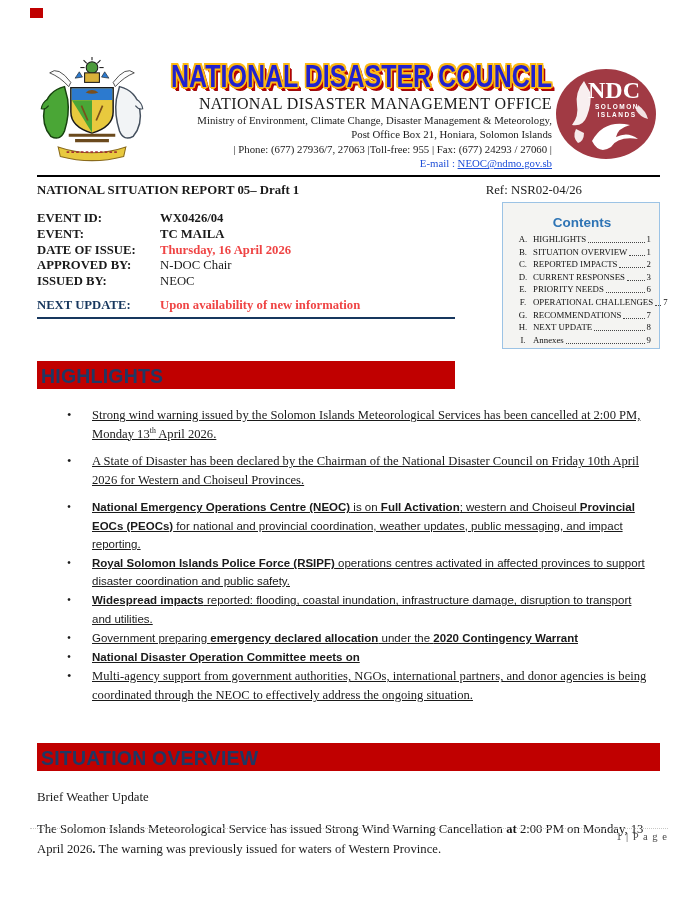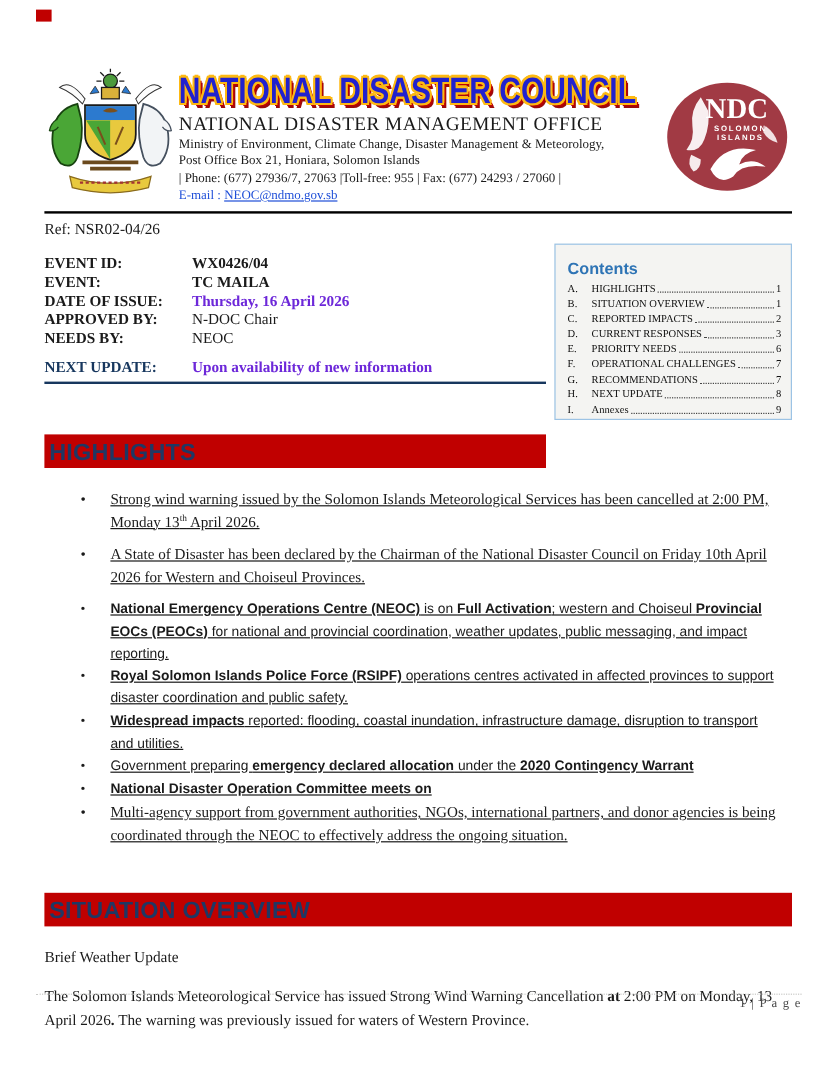--- a/index.html
+++ b/index.html
@@ -8,21 +8,21 @@
     position:relative; width:696px; height:901px; background:#fff;
     font-family:"Liberation Serif", serif; color:#1a1a1a; overflow:hidden;
   }
   .corner-mark { position:absolute; left:30px; top:8px; width:13px; height:10px; background:#C00000; }
   .content { position:absolute; left:37px; top:0; width:623px; }
 
   
   .header { display:flex; margin-top:57px; align-items:flex-start; }
   .logo-left { width:112px; flex:0 0 112px; }
   .logo-right { width:108px; flex:0 0 108px; display:flex; justify-content:center; padding-top:10px; }
-  .header-center { flex:1; text-align:left; padding-top:3px; }
+  .header-center { flex:1; text-align:right; padding-top:3px; }
   .wordart {
     font-family:"Liberation Sans", sans-serif; font-weight:800; font-size:25px;
     letter-spacing:0px; color:#2121CE; white-space:nowrap;
     transform:scaleY(1.22); transform-origin:50% 20%;
     text-shadow:
       -1.4px -1.4px 0 #FDB913, 1.4px -1.4px 0 #FDB913, -1.4px 1.4px 0 #FDB913, 1.4px 1.4px 0 #FDB913,
       0 -1.6px 0 #FDB913, 0 1.6px 0 #FDB913, -1.6px 0 0 #FDB913, 1.6px 0 0 #FDB913,
       2.6px 2.6px 0 #C00000, 3.4px 3.4px 0 #9d0b0b;
     margin-bottom:6px;
   }
@@ -39,25 +39,25 @@
   .report-ref { margin-right:78px; }
 
   
   .details { position:relative; margin-top:13px; min-height:134px; }
   .evt-rows { width:418px; padding-bottom:3px; border-bottom:2.6px solid #17375E; }
   .evt-row { display:flex; font-size:12.7px; line-height:15.8px; }
   .evt-row.spaced { margin-top:8px; }
   .evt-label { width:123px; font-weight:700; }
   .evt-label.l-navy { color:#17375E; }
   .evt-value.v-bold { font-weight:700; }
-  .evt-value.v-bold-red { font-weight:700; color:#6d28d9; }
+  .evt-value.v-bold-red { font-weight:700; color:#ef4444; }
 
   .toc {
-    position:absolute; top:-9px; right:0; width:198px; height:147px;
-    background:#f4f4f2; border:1.6px solid #9CC3E5; padding:12px 8px 24px 10px;
+    position:absolute; top:-9px; right:0; width:158px; height:147px;
+    background:#f4f4f2; border:1.6px solid #9CC3E5; padding:12px 8px 24px 10px;text-align:center;
   }
   .toc-title { font-family:"Liberation Sans", sans-serif; font-weight:700; font-size:13.5px; color:#2E74B5; margin-bottom:3px; }
   .toc-row { display:flex; align-items:flex-end; font-size:8.8px; line-height:12.6px; color:#111; }
   .toc-letter { width:20px; flex:0 0 20px; }
   .toc-item-title { white-space:nowrap; }
   .toc-dots { flex:1; border-bottom:1.3px dotted #444; margin:0 2px 2.5px 2px; min-width:6px; }
   .toc-page { flex:0 0 auto; }
 
   
   .banner {
@@ -156,20 +156,21 @@
           <text x="63" y="50" text-anchor="middle" font-family="Liberation Sans, sans-serif" font-weight="700" font-size="6.5" letter-spacing="1.5" fill="#ffffff">ISLANDS</text>
           <path d="M38,74 q12,-22 38,-16 q-12,3 -14,12 q12,-6 22,2 q-20,-3 -27,8 q-12,8 -19,-6 Z" fill="#ffffff"></path>
           <path d="M84,38 q8,6 10,14 q-8,-2 -12,-9 Z" fill="#ffffff" opacity="0.85"></path>
         </svg>
       </div>
     </header>
 
     <div class="header-rule"></div>
 
     <div class="title-row">
+      <span class="report-title">NATIONAL SITUATION REPORT 05– Draft 1</span>
       <span class="report-ref">Ref: NSR02-04/26</span>
     </div>
 
     <section class="details">
       <div class="evt-rows">
           <div class="evt-row">
             <span class="evt-label l-black">EVENT ID:</span>
             <span class="evt-value v-bold">WX0426/04</span>
           </div>
           <div class="evt-row">
@@ -178,21 +179,21 @@
           </div>
           <div class="evt-row">
             <span class="evt-label l-black">DATE OF ISSUE:</span>
             <span class="evt-value v-bold-red">Thursday, 16 April 2026</span>
           </div>
           <div class="evt-row">
             <span class="evt-label l-black">APPROVED BY:</span>
             <span class="evt-value v-normal">N-DOC Chair</span>
           </div>
           <div class="evt-row">
-            <span class="evt-label l-black">NEEDS BY:</span>
+            <span class="evt-label l-black">ISSUED BY:</span>
             <span class="evt-value v-normal">NEOC</span>
           </div>
           <div class="evt-row spaced">
             <span class="evt-label l-navy">NEXT UPDATE:</span>
             <span class="evt-value v-bold-red">Upon availability of new information</span>
           </div>
         </div>
       <aside class="toc">
         <div class="toc-title">Contents</div>
         <div>

